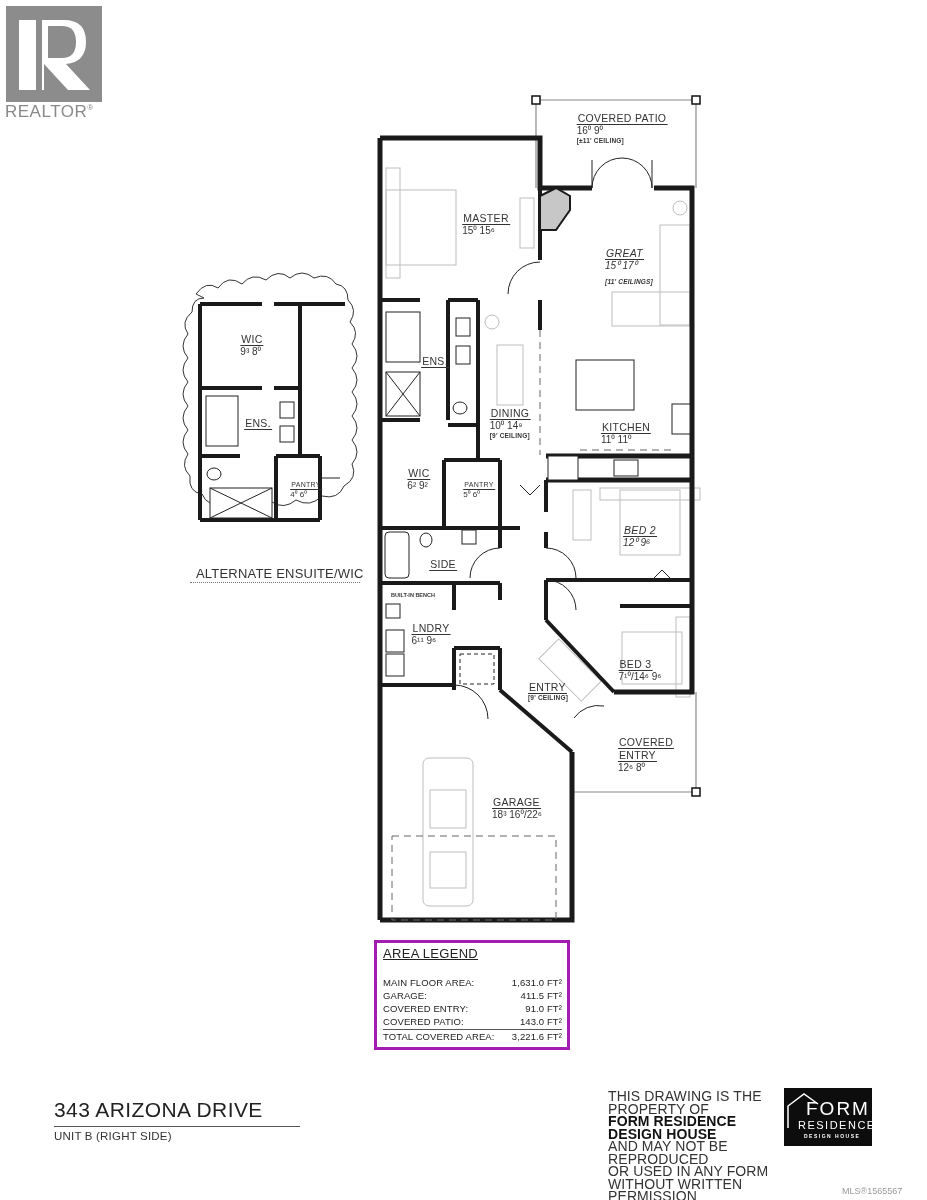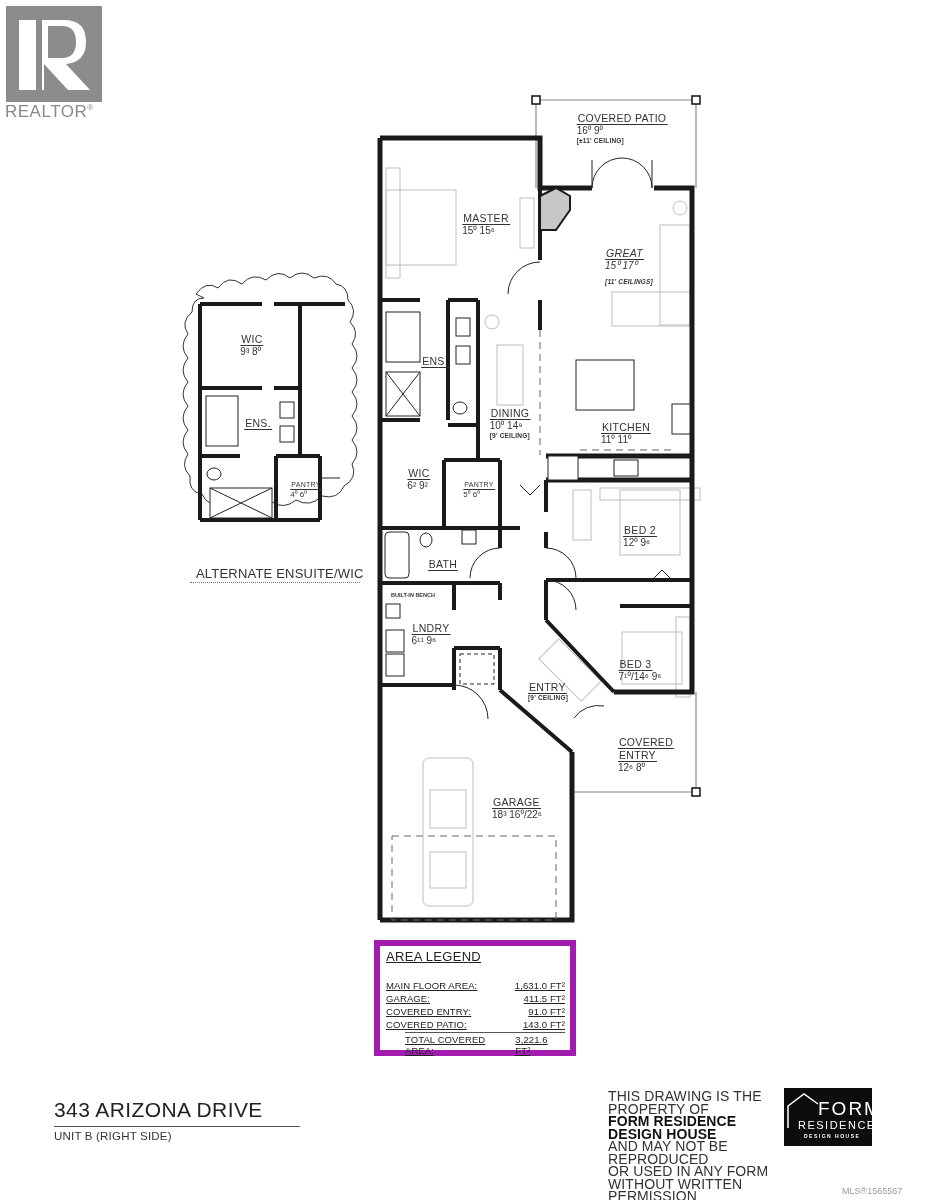--- a/index.html
+++ b/index.html
@@ -10,31 +10,31 @@
   .realtor-text sup { font-size: 8px; }
   svg.plan { position: absolute; left: 0; top: 0; }
   .room-label { position: absolute; font-size: 10.5px; line-height: 1.15; color: #333; white-space: nowrap; transform: translateX(-50%); }
   .room-label .nm { display: inline-block; border-bottom: 1px solid #333; padding: 0 1px; letter-spacing: 0.3px; }
   .room-label .dim { display: block; font-size: 10px; }
   .room-label .note { display: block; font-size: 6.5px; font-weight: bold; letter-spacing: 0.2px; }
   .room-label.small { font-size: 7px; }
   .room-label.small .dim { font-size: 8px; }
   .alt-caption { left: 196px; top: 566px; font-size: 13px; letter-spacing: 0.2px; color: #333; }
   .alt-underline { left: 190px; top: 582px; width: 170px; height: 1px; border-top: 1px dotted #777; }
-  .legend { left: 374px; top: 940px; width: 190px; height: 104px; border: 6px solid #a21caf; background: #fff; }
+  .legend { left: 374px; top: 940px; width: 190px; height: 104px; border: 3px solid #a21caf; background: #fff; }
   .legend-title { position: absolute; left: 6px; top: 3px; font-size: 13px; text-decoration: underline; letter-spacing: 0.3px; }
-  .legend-row { position: absolute; left: 6px; right: 5px; font-size: 9.5px; display: flex; justify-content: space-between; letter-spacing: 0.1px; text-decoration: underline; }
-  .legend-row.total { border-top: 1px solid #555; padding-top: 1px; margin-left: 19px; }
+  .legend-row { position: absolute; left: 6px; right: 5px; font-size: 9.5px; display: flex; justify-content: space-between; letter-spacing: 0.1px; }
+  .legend-row.total { border-top: 1px solid #555; padding-top: 1px; }
   .address { left: 54px; top: 1098px; font-size: 21px; letter-spacing: 0.4px; color: #222; }
   .addr-underline { left: 54px; top: 1126px; width: 246px; height: 1px; background: #555; }
   .unit { left: 54px; top: 1130px; font-size: 11.5px; color: #333; letter-spacing: 0.2px; }
   .copyright { left: 608px; top: 1090px; width: 186px; text-align: left; font-size: 14px; line-height: 12.5px; color: #333; letter-spacing: 0.1px; }
   .copyright b { font-weight: bold; color: #111; }
   .form-logo { left: 784px; top: 1088px; width: 88px; height: 58px; background: #0d0d0d; color: #fff; }
-  .form-logo .f1 { position: absolute; left: 34px; top: 10px; font-size: 19px; letter-spacing: 2px; }
+  .form-logo .f1 { position: absolute; left: 22px; top: 10px; font-size: 19px; letter-spacing: 2px; }
   .form-logo .f2 { position: absolute; left: 14px; top: 31px; font-size: 11px; letter-spacing: 1.5px; }
   .form-logo .f3 { position: absolute; left: 20px; top: 45px; font-size: 5px; letter-spacing: 1.5px; font-weight: bold; }
   .mls { left: 842px; top: 1186px; font-size: 9px; color: #999; }
 </style>
 </head>
 <body>
 
 <div class="abs realtor-logo">
   <svg width="96" height="96" viewBox="0 0 96 96">
     <rect x="0" y="0" width="96" height="96" fill="#8c8c8c"></rect>
@@ -224,26 +224,26 @@
   <span class="dim">11⁰ 11⁰</span>
 </div>
 <div class="room-label" style="left:419px; top:467px;">
   <span class="nm">WIC</span>
   <span class="dim">6² 9²</span>
 </div>
 <div class="room-label small" style="left:479px; top:481px;">
   <span class="nm">PANTRY</span>
   <span class="dim">5⁰ 6⁰</span>
 </div>
-<div class="room-label" style="left:640px; top:524px;">
+<div class="room-label" style="left:640px; top:524px;font-style:italic;">
   <span class="nm">BED 2</span>
   <span class="dim">12⁰ 9⁶</span>
 </div>
 <div class="room-label" style="left:443px; top:558px;">
-  <span class="nm">BATH</span>
+  <span class="nm">SIDE</span>
 </div>
 <div class="room-label small" style="left:413px; top:592px; font-size:5.5px; font-weight:bold;">
   <span>BUILT-IN BENCH</span>
 </div>
 <div class="room-label" style="left:431px; top:622px;">
   <span class="nm">LNDRY</span>
   <span class="dim">6¹¹ 9⁶</span>
 </div>
 <div class="room-label" style="left:640px; top:639px;margin-top:19px;">
   <span class="nm">BED 3</span>

